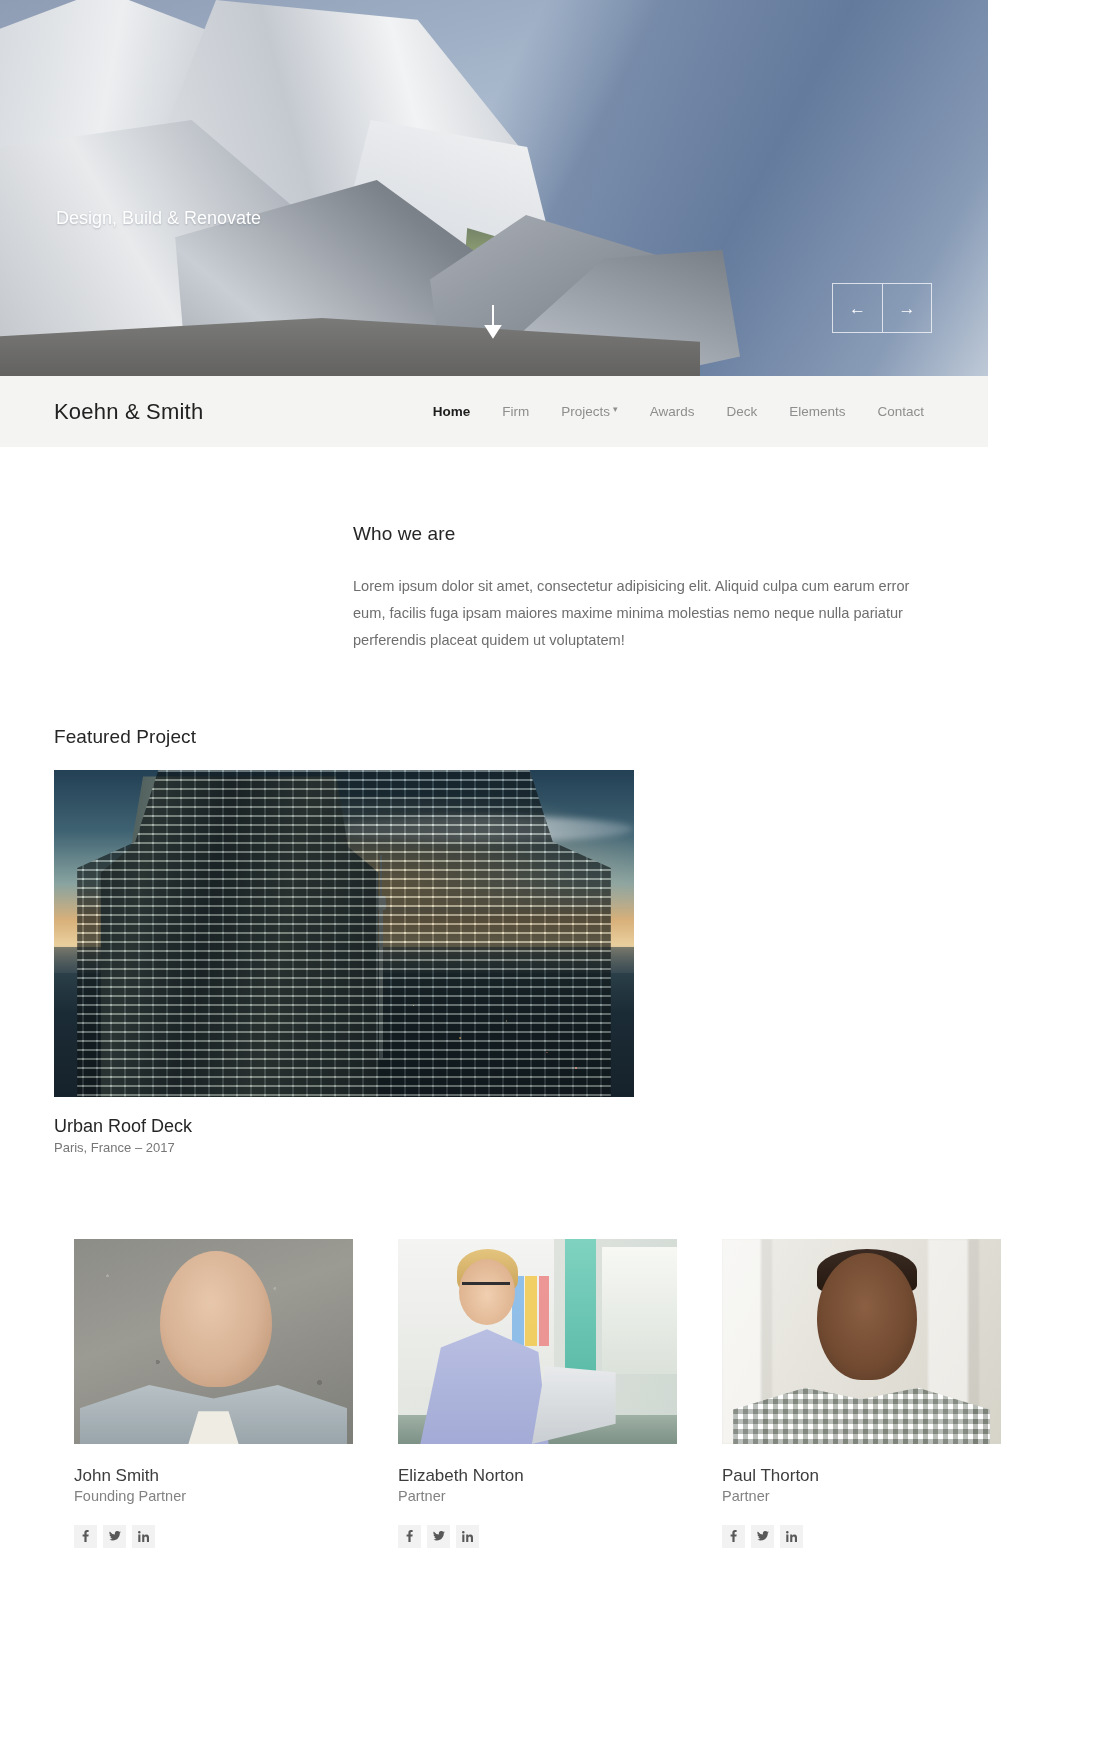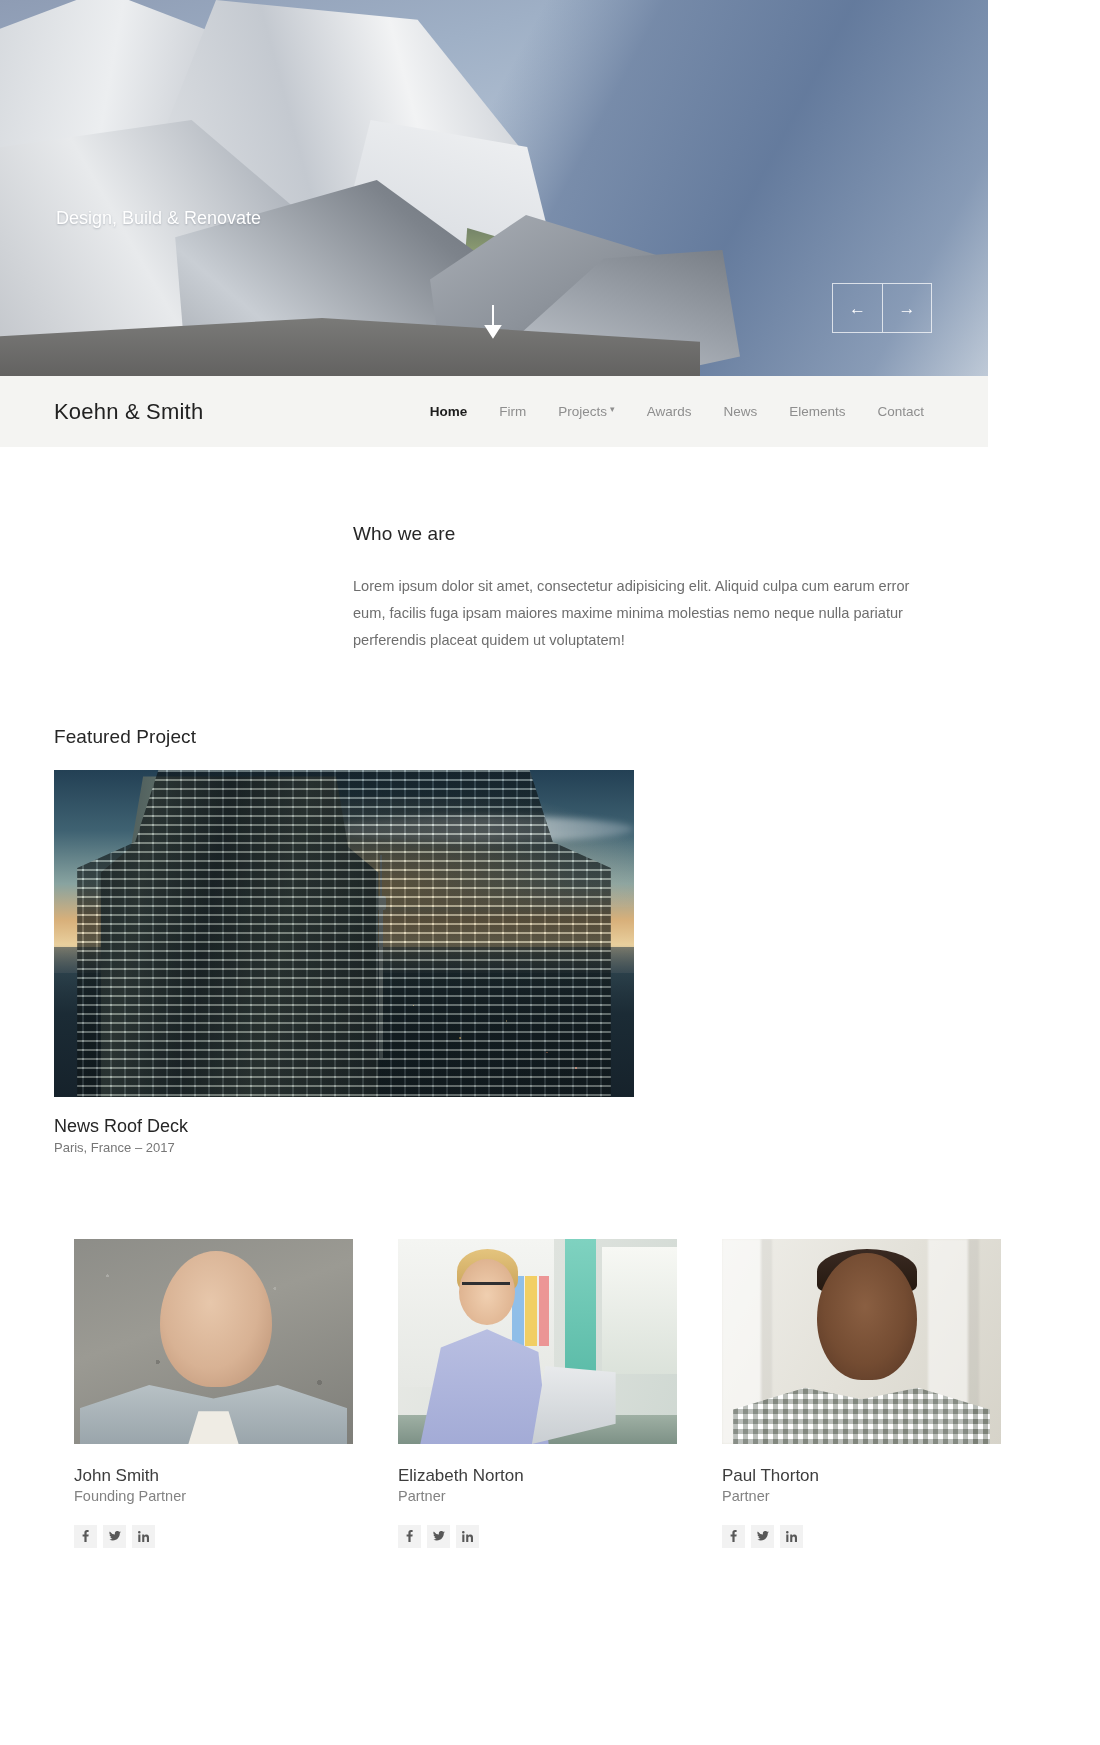--- a/index.html
+++ b/index.html
@@ -374,21 +374,21 @@
       <span>Firm</span>
     </span>
     <span class="nav-item">
       <span>Projects</span>
       <span class="caret">▾</span>
     </span>
     <span class="nav-item">
       <span>Awards</span>
     </span>
     <span class="nav-item">
-      <span>News</span>
+      <span>Deck</span>
     </span>
     <span class="nav-item">
       <span>Elements</span>
     </span>
     <span class="nav-item">
       <span>Contact</span>
     </span>
   </nav>
 </header>
 
@@ -409,21 +409,21 @@
       <div class="pp-citylights"></div>
       <div class="kl-tower">
         <div class="kl-spire"></div>
           <div class="kl-pod"></div>
           <div class="kl-shaft"></div>
       </div>
       <div class="tower"></div>
       <div class="tower-floors"></div>
       <div class="tower-ribs"></div>
     </div>
-    <div class="project-title">News Roof Deck</div>
+    <div class="project-title">Urban Roof Deck</div>
     <div class="project-meta">Paris, France – 2017</div>
   </section>
 
   <section class="team">
     <div class="team-grid">
 
       <div class="member">
         <div class="member-photo ph1">
           <div class="ph1-head"></div>
             <div class="ph1-jacket"></div>

